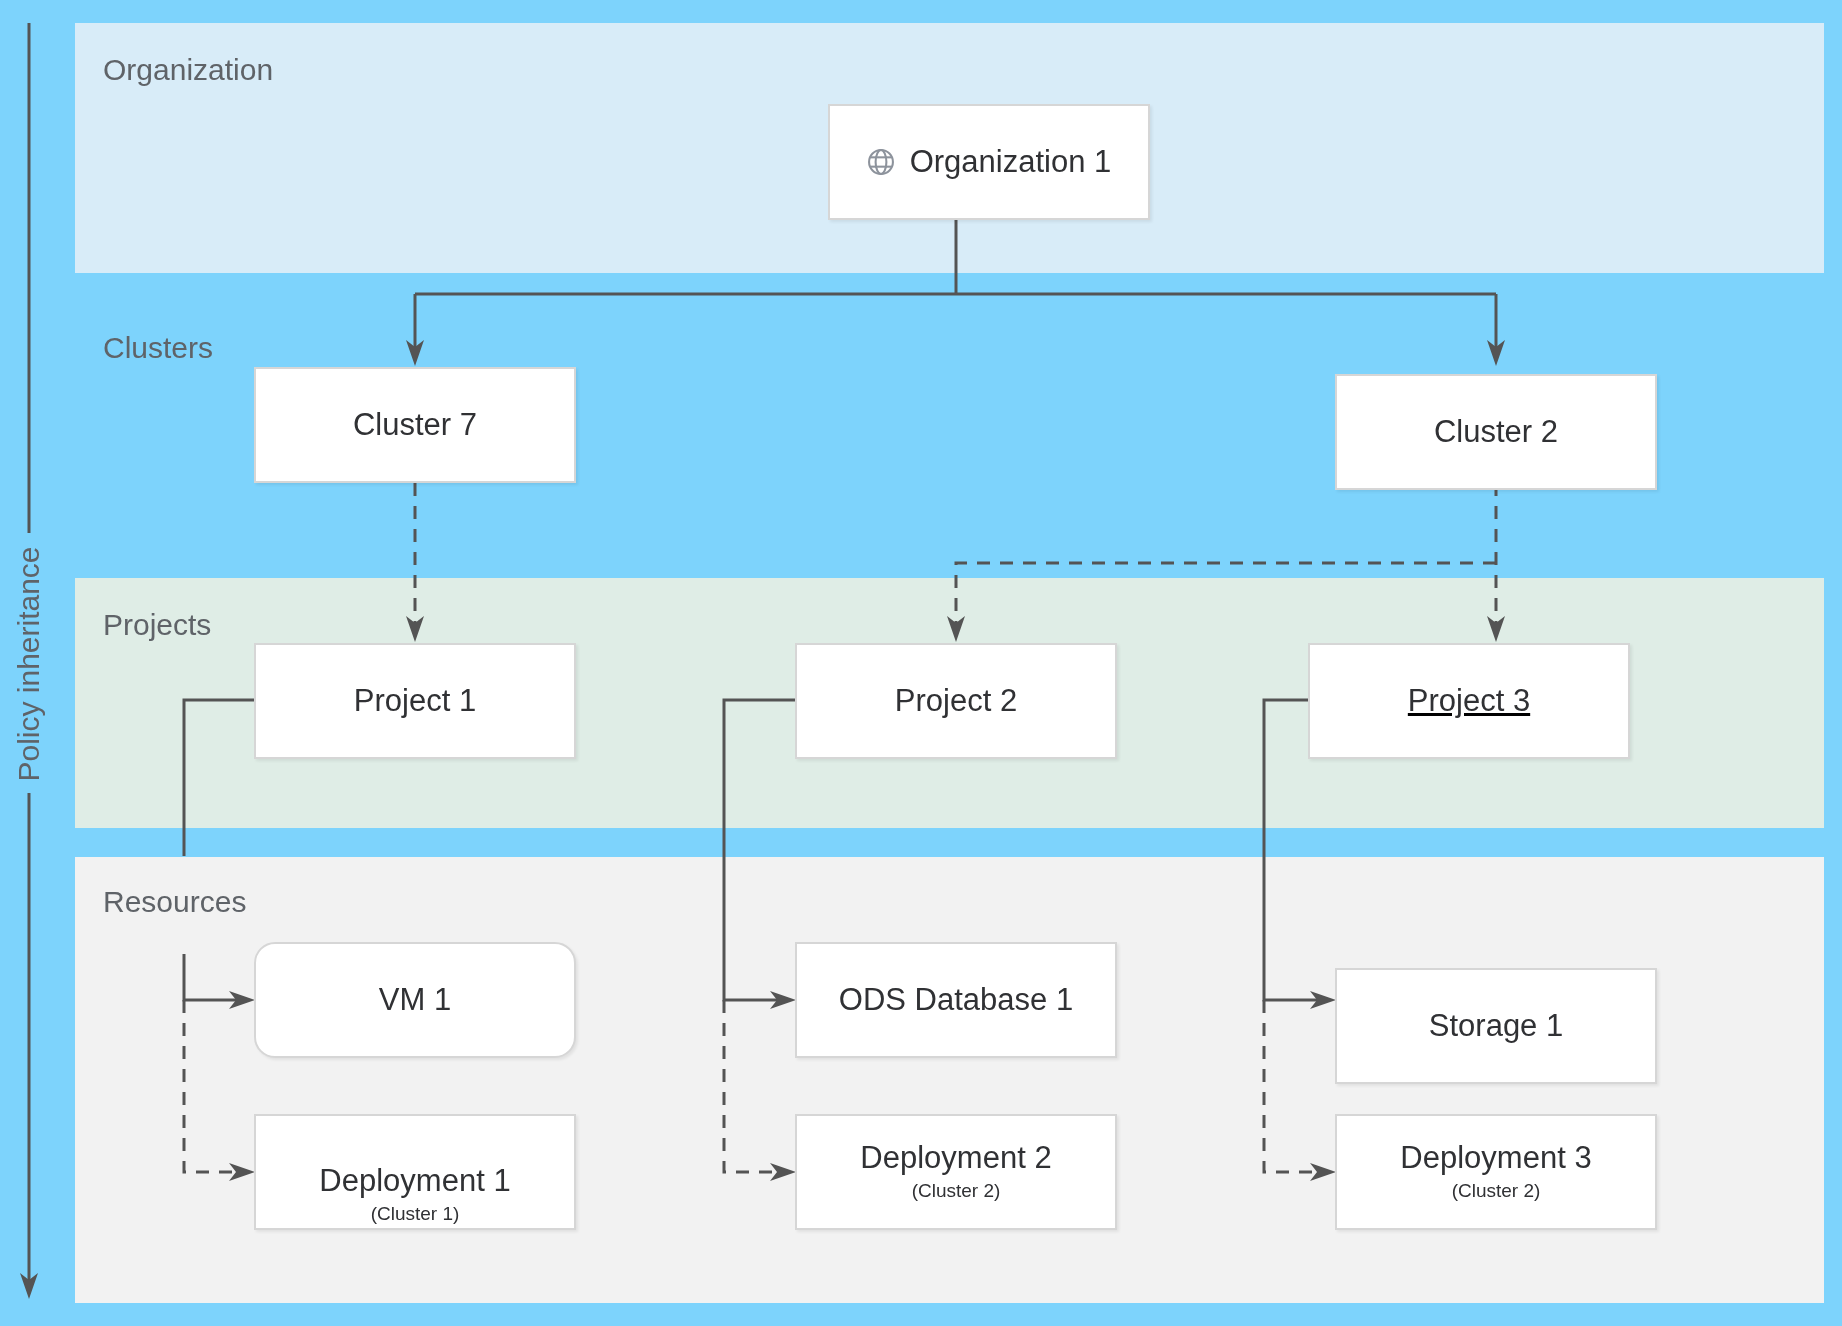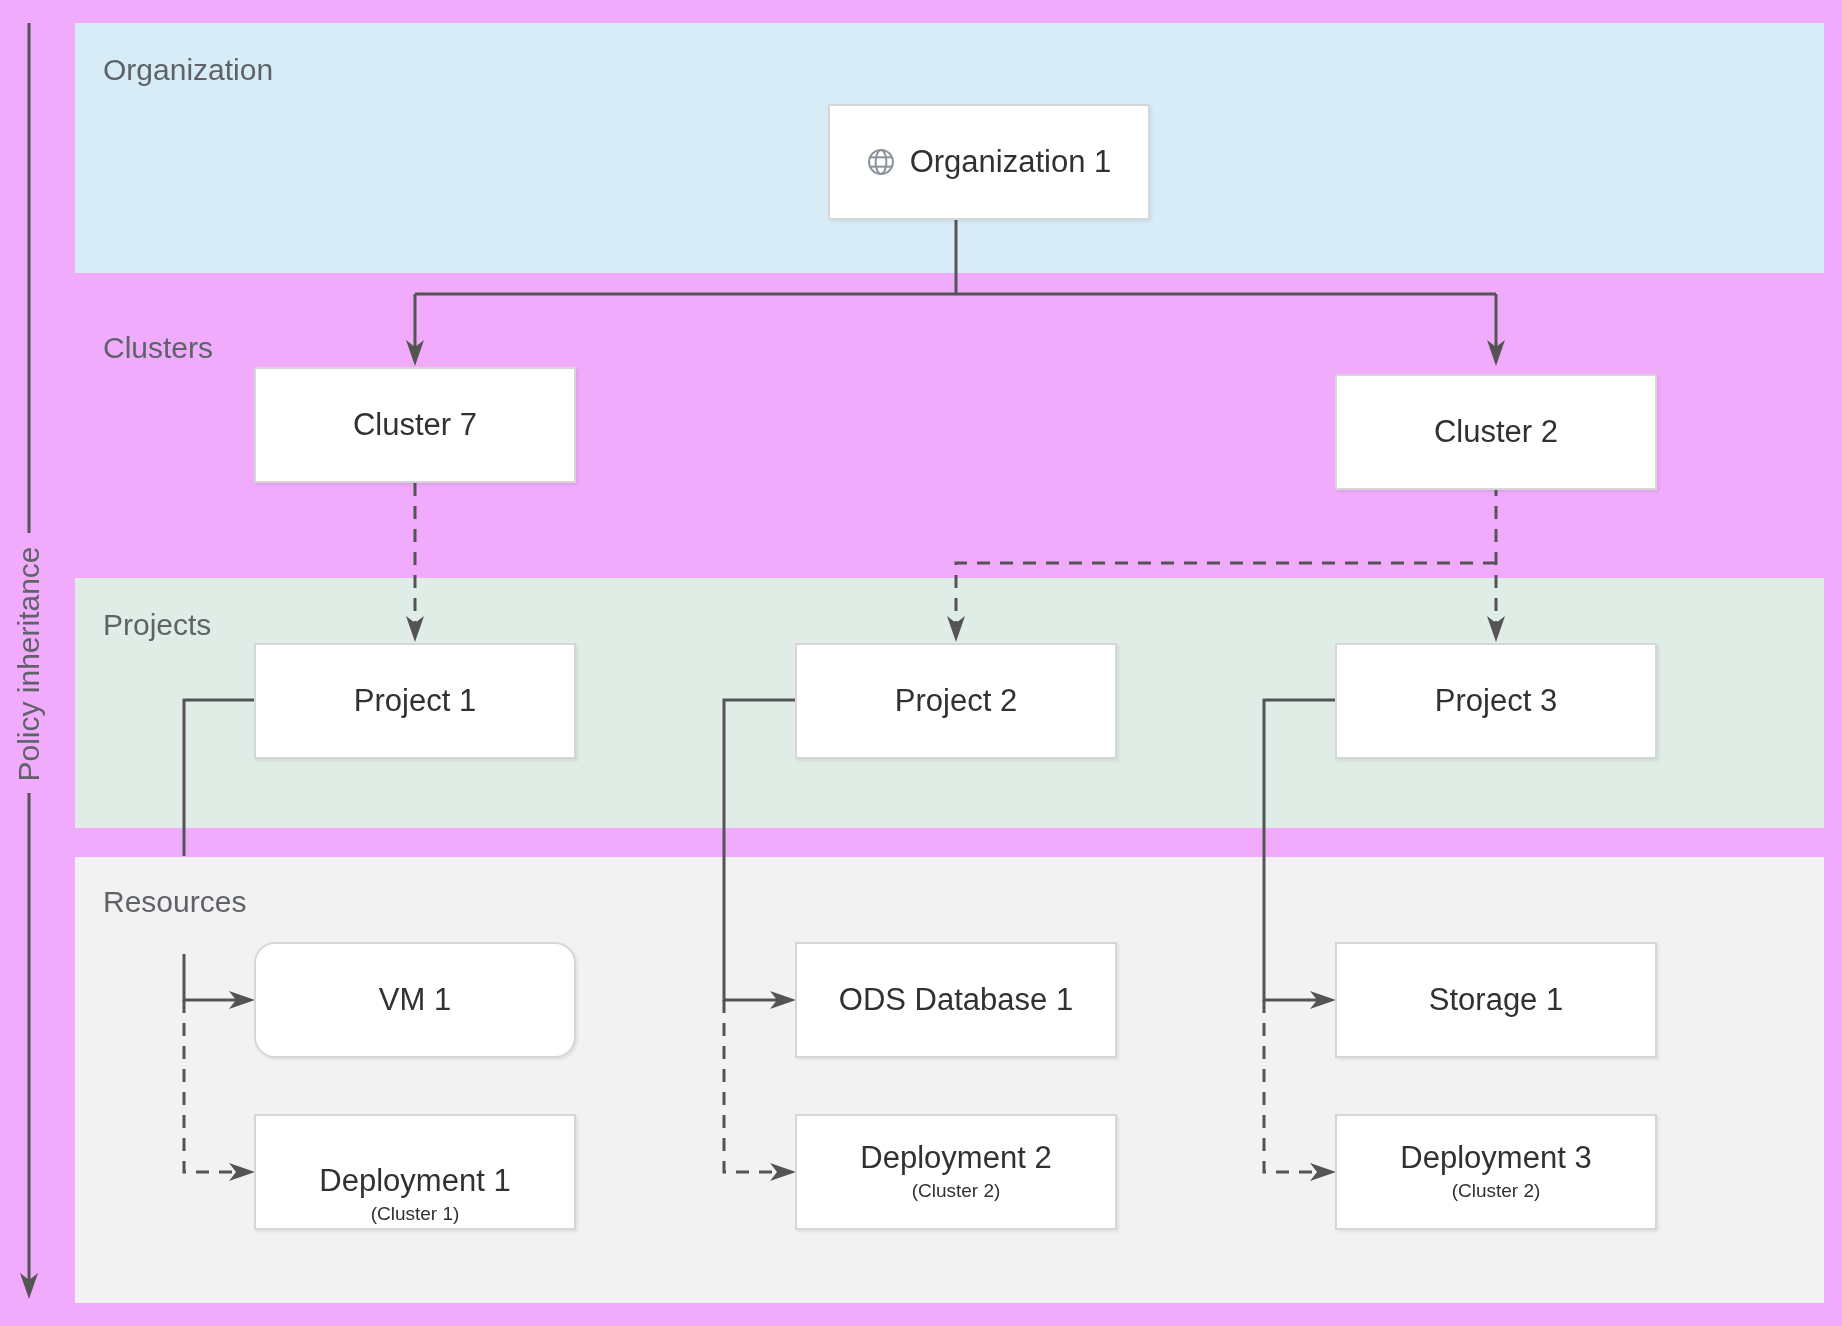--- a/index.html
+++ b/index.html
@@ -6,21 +6,21 @@
   html, body {
     margin: 0;
     padding: 0;
     background: #ffffff;
     font-family: "Liberation Sans", "DejaVu Sans", sans-serif;
   }
   .canvas {
     position: relative;
     width: 1842px;
     height: 1326px;
-    background: #f0abfc;
+    background: #7dd3fc;
     overflow: hidden;
   }
   .band {
     position: absolute;
     left: 75px;
     width: 1749px;
     z-index: 0;
   }
   .band.organization { top: 23px;  height: 250px; background: var(--organization_band, #d8ecf8); }
   .band.projects     { top: 578px; height: 250px; background: var(--projects_band, #dfede6); }
@@ -91,24 +91,24 @@
     stroke: var(--globe_icon, #8d939c);
     stroke-width: 2;
   }
 
   
   .node.organization1 { left: 828px;  top: 104px; }
   .node.cluster1      { left: 254px;  top: 367px; }
   .node.cluster2      { left: 1335px; top: 374px; }
   .node.project1      { left: 254px;  top: 643px; }
   .node.project2      { left: 795px;  top: 643px; }
-  .node.project3      { left: 1335px; top: 643px; }
+  .node.project3      { left: 1308px; top: 643px; text-decoration: underline; }
   .node.vm1           { left: 254px;  top: 942px; border-radius: 21px; }
   .node.ods_database1 { left: 795px;  top: 942px; }
-  .node.storage1      { left: 1335px; top: 942px; }
+  .node.storage1      { left: 1335px; top: 968px; }
   .node.deployment1   { left: 254px;  top: 1114px; align-items: flex-end; }
   .node.deployment2   { left: 795px;  top: 1114px; }
   .node.deployment3   { left: 1335px; top: 1114px; }
 
   .policy-label {
     position: absolute;
     left: -101px;
     top: 646px;
     width: 260px;
     height: 36px;

